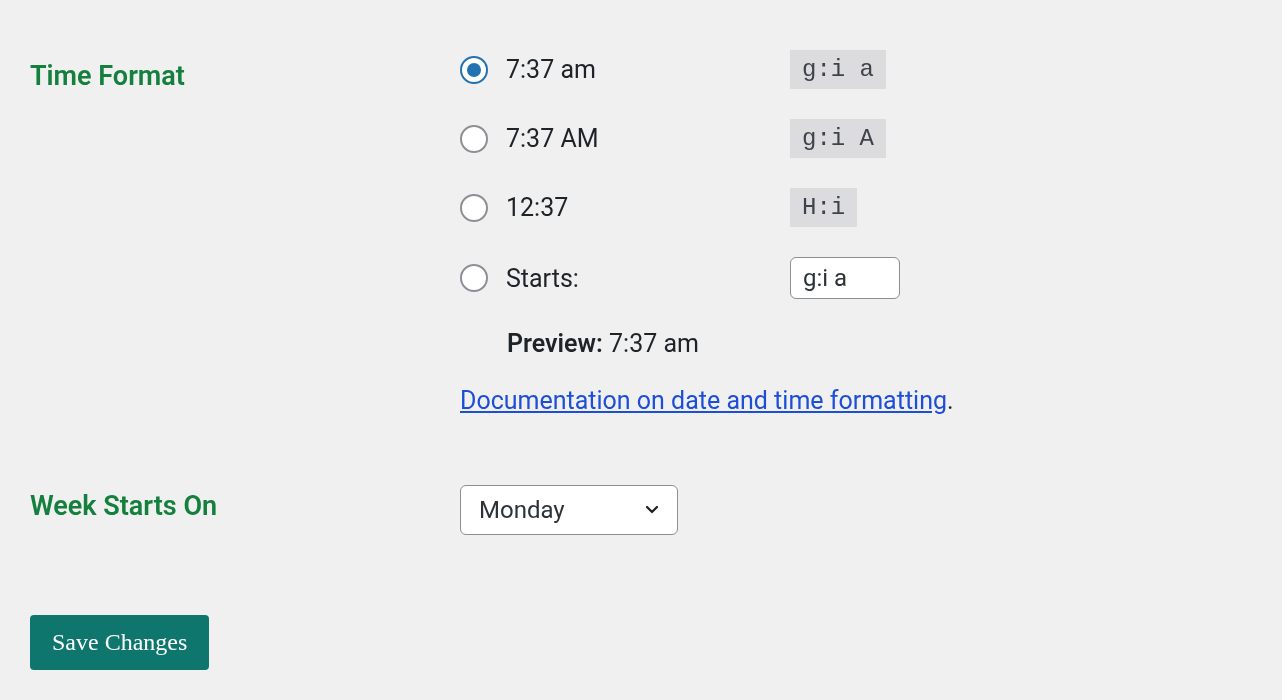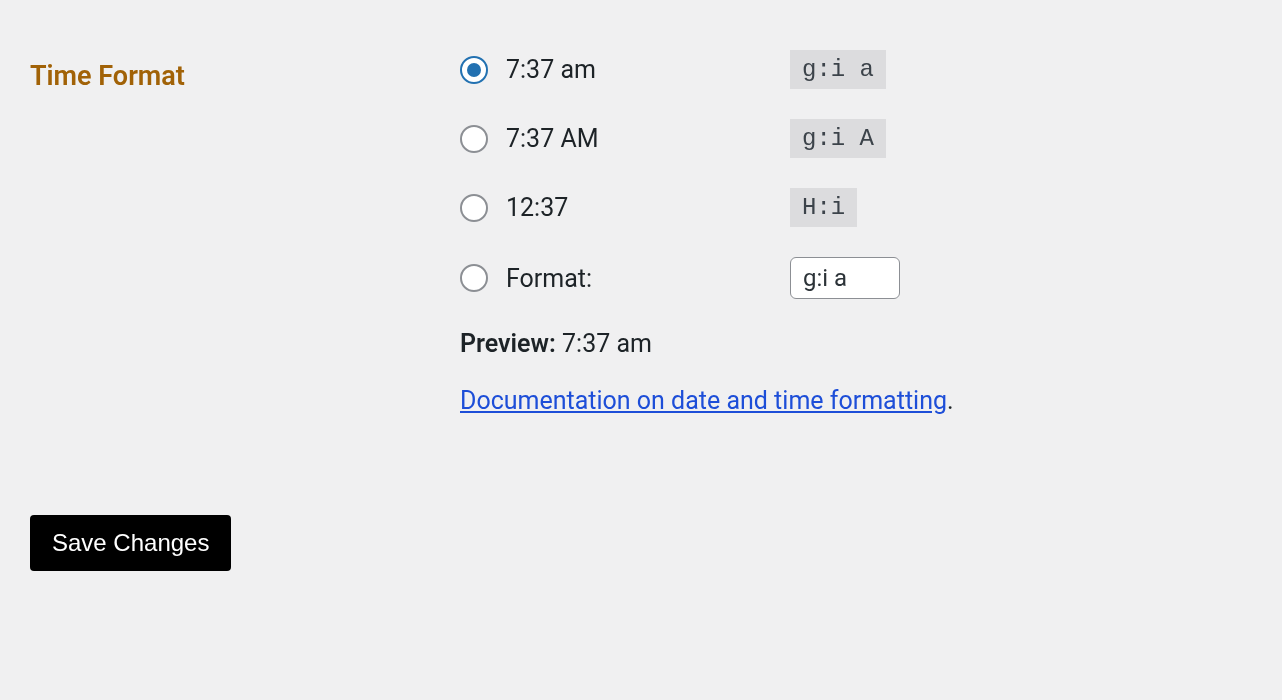--- a/index.html
+++ b/index.html
@@ -21,21 +21,21 @@
     .form-table tr {
       vertical-align: top;
     }
     .form-table th {
       text-align: left;
       font-weight: 600;
       padding: 30px 10px 30px 0;
       width: 420px;
       vertical-align: top;
       font-size: 27px;
-      color: #a16207;
+      color: #15803d;
       margin-left: 40px;
     }
     .form-table td {
       padding: 20px 10px;
       vertical-align: top;
     }
     .format-row {
       display: flex;
       align-items: center;
       margin-bottom: 30px;
@@ -91,20 +91,21 @@
       border: 1px solid #8c8f94;
       border-radius: 6px;
       background: #fff;
       width: 110px;
       color: #2c3338;
     }
     .preview-row {
       margin-top: 8px;
       margin-bottom: 28px;
       font-size: 25px;
+      margin-left: 47px;
     }
     .preview-label {
       font-weight: 600;
     }
     .doc-link {
       font-size: 25px;
       margin-top: 10px;
     }
     .doc-link a {
       color: #1d4ed8;
@@ -149,29 +150,28 @@
       position: absolute;
       right: 16px;
       top: 50%;
       transform: translateY(-50%);
       pointer-events: none;
     }
     .submit-row {
       margin-top: 60px;
     }
     .button-primary {
-      background: #000000;
+      background: #0f766e;
       color: #fff;
       border: none;
       font-size: 24px;
       padding: 14px 22px;
       border-radius: 4px;
       cursor: pointer;
-      font-family: Liberation Sans, sans-serif;
-      margin-top: 20px;
+      font-family: Liberation Serif, serif;
     }
   </style>
 </head>
 <body>
 
 <table class="form-table">
   <tbody>
     <tr>
       <th scope="row">
         <span>Time Format</span>
@@ -197,34 +197,49 @@
           <div class="radio-wrapper">
             <input type="radio" name="time_format" style="">
             <span class="format-label">12:37</span>
           </div>
           <code class="format-code">H:i</code>
         </div>
 
         <div class="format-row">
           <div class="radio-wrapper">
             <input type="radio" name="time_format" style="">
-            <span class="format-label">Format:</span>
+            <span class="format-label">Starts:</span>
           </div>
           <input type="text" class="custom-input" value="g:i a" style="">
         </div>
 
         <div class="preview-row">
           <span class="preview-label">Preview:</span>
           <span>7:37 am</span>
         </div>
 
         <div class="doc-link">
           <a href="#">Documentation on date and time formatting</a><span class="dot">.</span>
         </div>
       </td>
     </tr>
 
+    <tr class="week-row">
+      <th scope="row">
+        <span>Week Starts On</span>
+      </th>
+      <td>
+        <div class="select-wrapper">
+          <select>
+            <option>Monday</option>
+          </select>
+          <svg class="chevron-icon" width="20" height="20" viewBox="0 0 20 20">
+            <path d="M5 7l5 5 5-5" stroke="#1d2327" stroke-width="2.2" fill="none" stroke-linecap="round" stroke-linejoin="round"></path>
+          </svg>
+        </div>
+      </td>
+    </tr>
   </tbody>
 </table>
 
 <div class="submit-row">
   <button class="button-primary">Save Changes</button>
 </div>
 
 </body></html>

